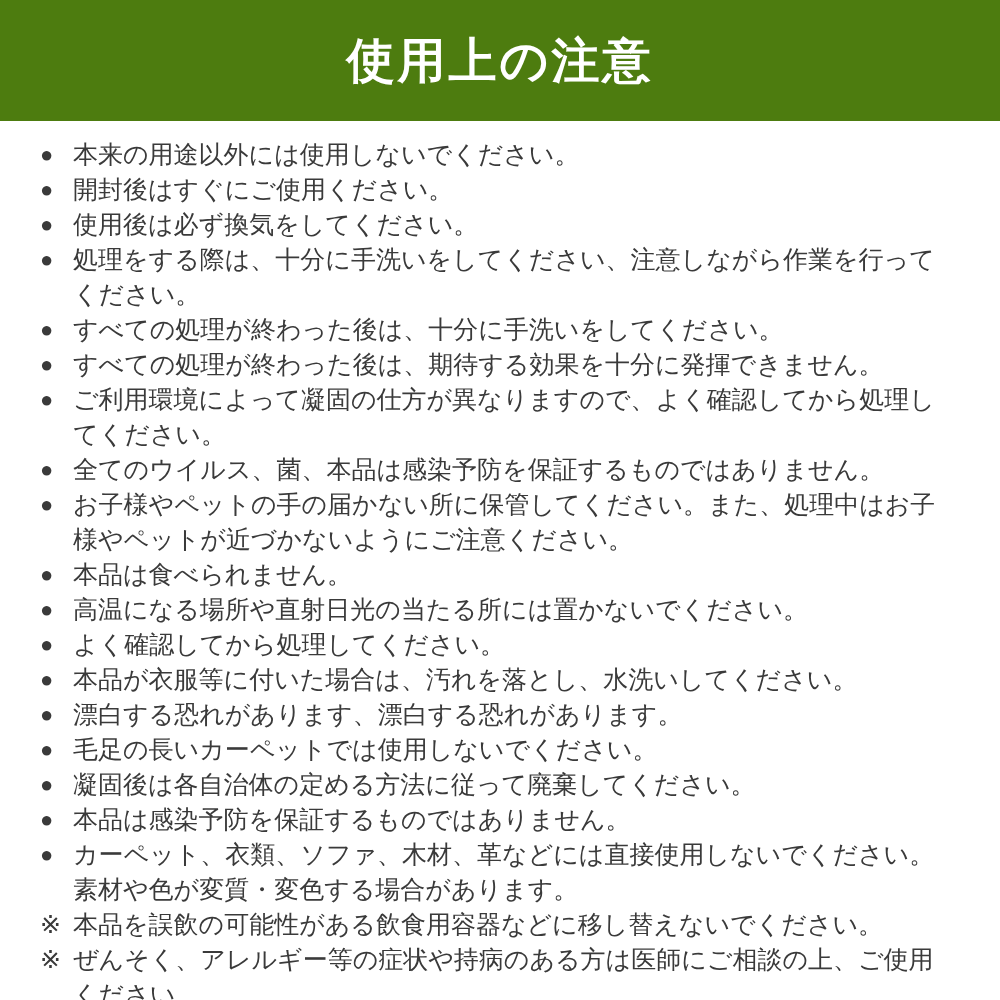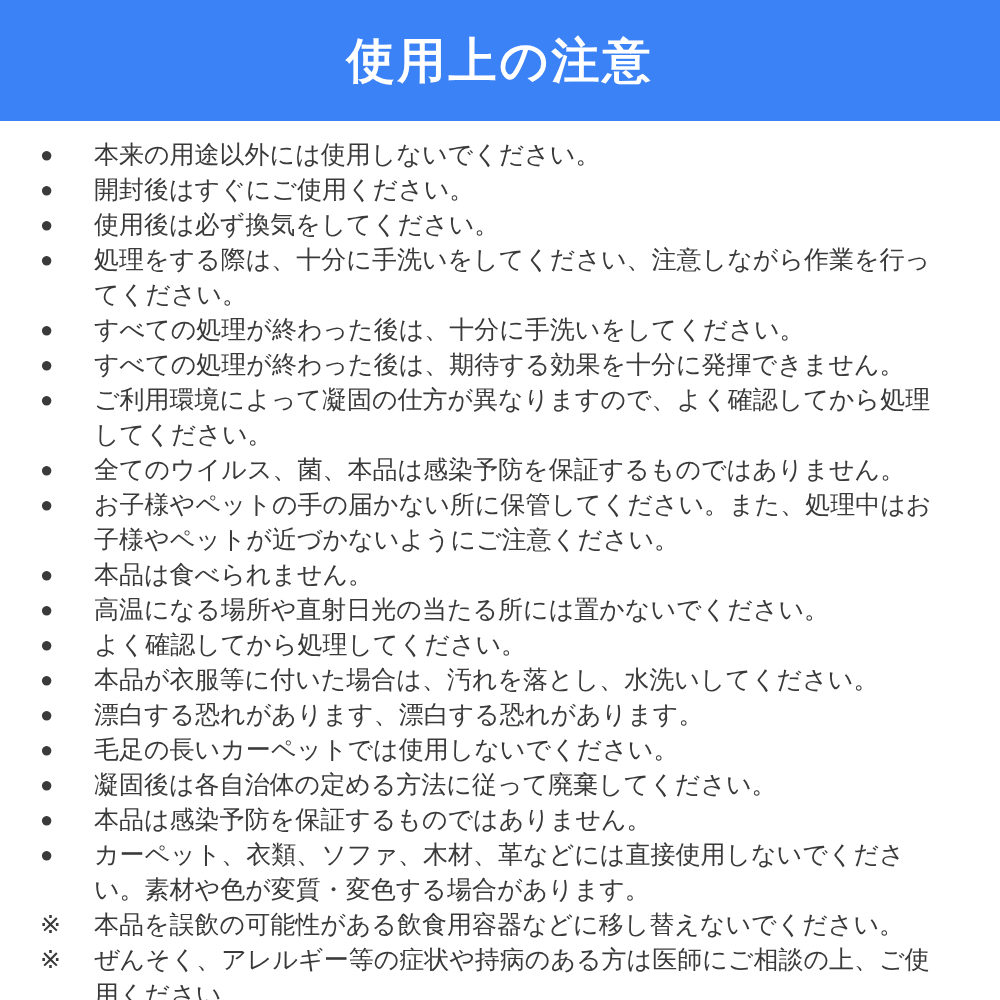--- a/index.html
+++ b/index.html
@@ -49,28 +49,27 @@
     width: 33px;
     font-size: 22px;
     line-height: 35px;
     text-align: left;
   }
   .marker.kome {
     font-size: 25px;
   }
   .note-text {
     flex: 1 1 auto;
-    margin-left: 21px;
   }
 </style>
 </head>
 <body>
 
 <div class="page">
-  <header class="header" style="background-color: #3b82f6; color: rgb(255, 255, 255);">
+  <header class="header" style="background-color: #4d7c0f; color: rgb(255, 255, 255);">
     <h1>使用上の注意</h1>
   </header>
   <main class="notes" style="color: rgb(58, 58, 58);">
 
   <div class="note-item">
         <span class="marker">●</span>
         <span class="note-text">本来の用途以外には使用しないでください。</span>
       </div>
       <div class="note-item">
         <span class="marker">●</span>

